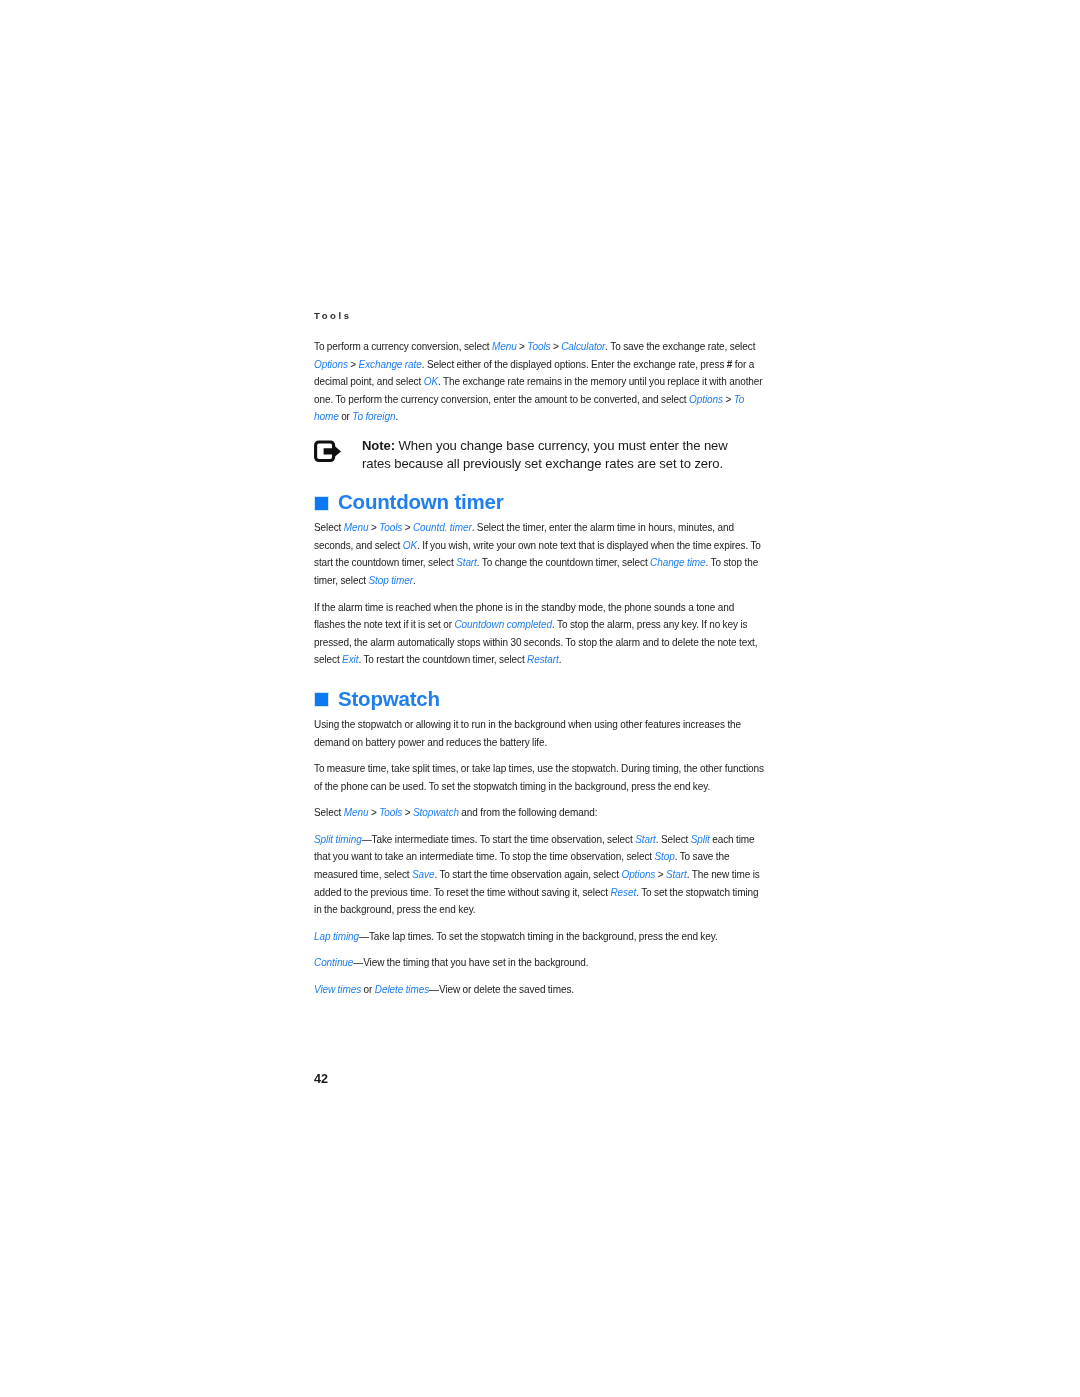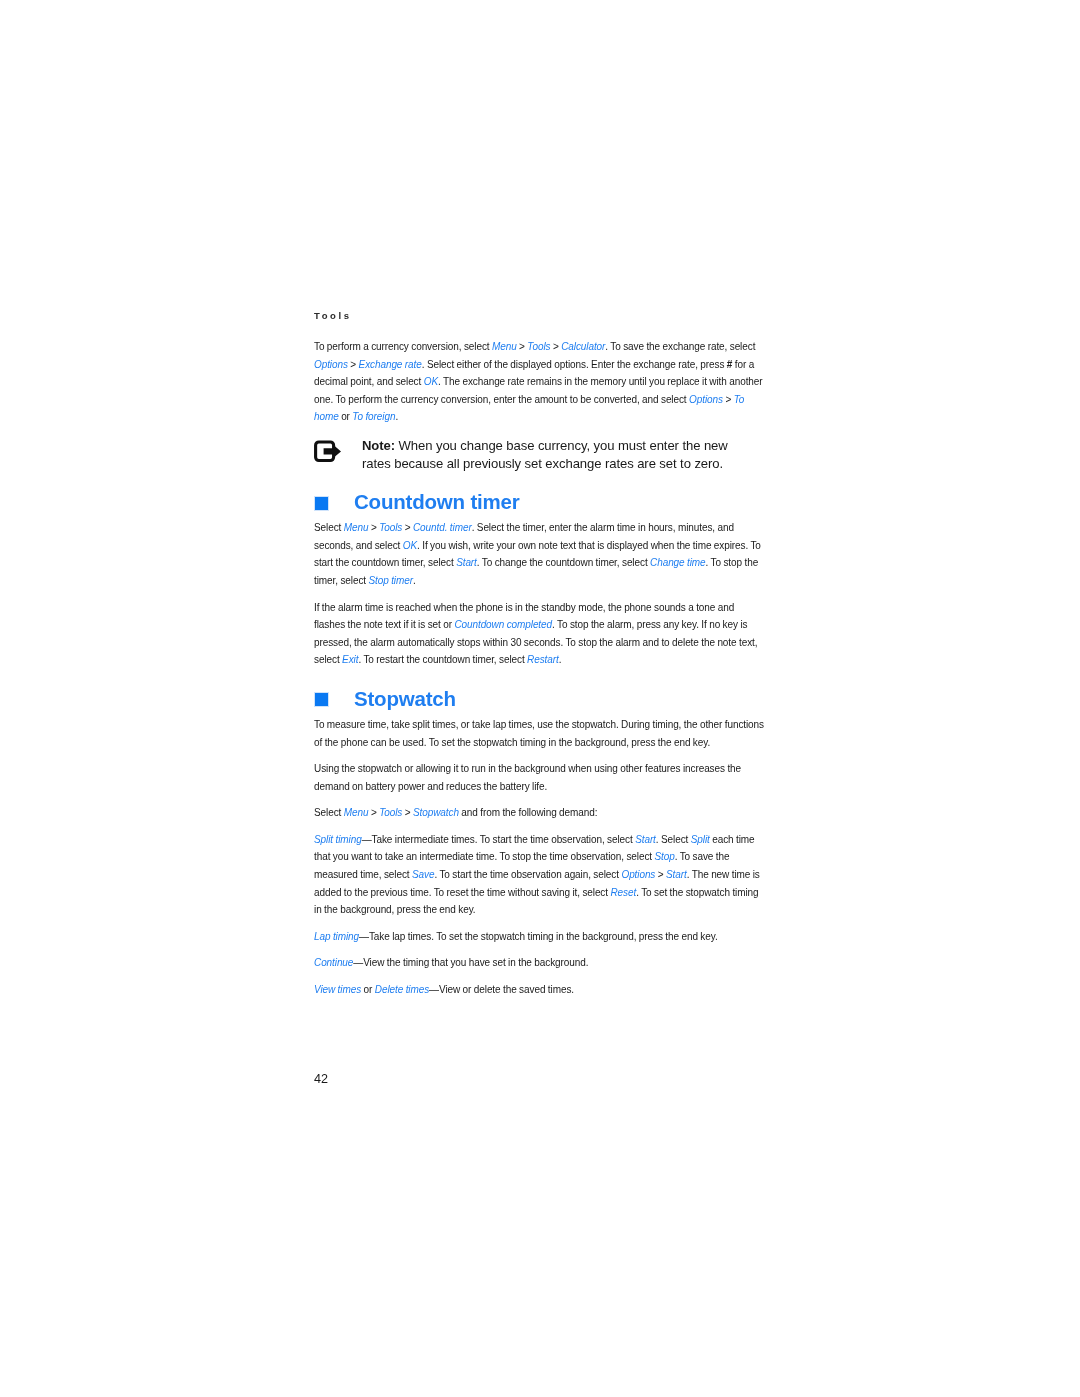--- a/index.html
+++ b/index.html
@@ -92,41 +92,40 @@
   
   h2.section {
     margin: 18px 0 5px 0;
     font-size: 20.5px;
     font-weight: bold;
     color: #1f7ef0;
     letter-spacing: -0.2px;
     display: flex;
     align-items: center;
     line-height: 24px;
-    gap: 16px;
   }
   h2.section .sq {
     display: inline-block;
     width: 13px;
     height: 13px;
     background: #0a79f2;
     border: 1.5px solid #cfe3fb;
     margin-right: 9px;
     flex: 0 0 auto;
     position: relative;
     top: 1px;
   }
 
   
   .folio {
     position: absolute;
     left: 0;
     top: 1072px;
     font-size: 12.6px;
-    font-weight: normal;
+    font-weight: bold;
     color: #1a1a1a;
   }
 </style>
 </head>
 <body>
 
 <div class="page">
 
   <div class="running-head">Tools</div>
 
@@ -151,23 +150,23 @@
 
     <p class="body"><span>Select </span><span class="ui">Menu</span><span class="gt"> &gt; </span><span class="ui">Tools</span><span class="gt"> &gt; </span><span class="ui">Countd. timer</span><span>. Select the timer, enter the alarm time in hours, minutes, and seconds, and select </span><span class="ui">OK</span><span>. If you wish, write your own note text that is displayed when the time expires. To start the countdown timer, select </span><span class="ui">Start</span><span>. To change the countdown timer, select </span><span class="ui">Change time</span><span>. To stop the timer, select </span><span class="ui">Stop timer</span><span>.</span></p>
 
     <p class="body"><span>If the alarm time is reached when the phone is in the standby mode, the phone sounds a tone and flashes the note text if it is set or </span><span class="ui">Countdown completed</span><span>. To stop the alarm, press any key. If no key is pressed, the alarm automatically stops within 30 seconds. To stop the alarm and to delete the note text, select </span><span class="ui">Exit</span><span>. To restart the countdown timer, select </span><span class="ui">Restart</span><span>.</span></p>
 
     <h2 class="section">
         <span class="sq"></span>
         <span>Stopwatch</span>
       </h2>
 
+    <p class="body">Using the stopwatch or allowing it to run in the background when using other features increases the demand on battery power and reduces the battery life.</p>
+
     <p class="body">To measure time, take split times, or take lap times, use the stopwatch. During timing, the other functions of the phone can be used. To set the stopwatch timing in the background, press the end key.</p>
-
-    <p class="body">Using the stopwatch or allowing it to run in the background when using other features increases the demand on battery power and reduces the battery life.</p>
 
     <p class="body"><span>Select </span><span class="ui">Menu</span><span class="gt"> &gt; </span><span class="ui">Tools</span><span class="gt"> &gt; </span><span class="ui">Stopwatch</span><span> and from the following demand:</span></p>
 
     <p class="body"><span class="ui">Split timing</span><span>—Take intermediate times. To start the time observation, select </span><span class="ui">Start</span><span>. Select </span><span class="ui">Split</span><span> each time that you want to take an intermediate time. To stop the time observation, select </span><span class="ui">Stop</span><span>. To save the measured time, select </span><span class="ui">Save</span><span>. To start the time observation again, select </span><span class="ui">Options</span><span class="gt"> &gt; </span><span class="ui">Start</span><span>. The new time is added to the previous time. To reset the time without saving it, select </span><span class="ui">Reset</span><span>. To set the stopwatch timing in the background, press the end key.</span></p>
 
     <p class="body"><span class="ui">Lap timing</span><span>—Take lap times. To set the stopwatch timing in the background, press the end key.</span></p>
 
     <p class="body"><span class="ui">Continue</span><span>—View the timing that you have set in the background.</span></p>
 
 

